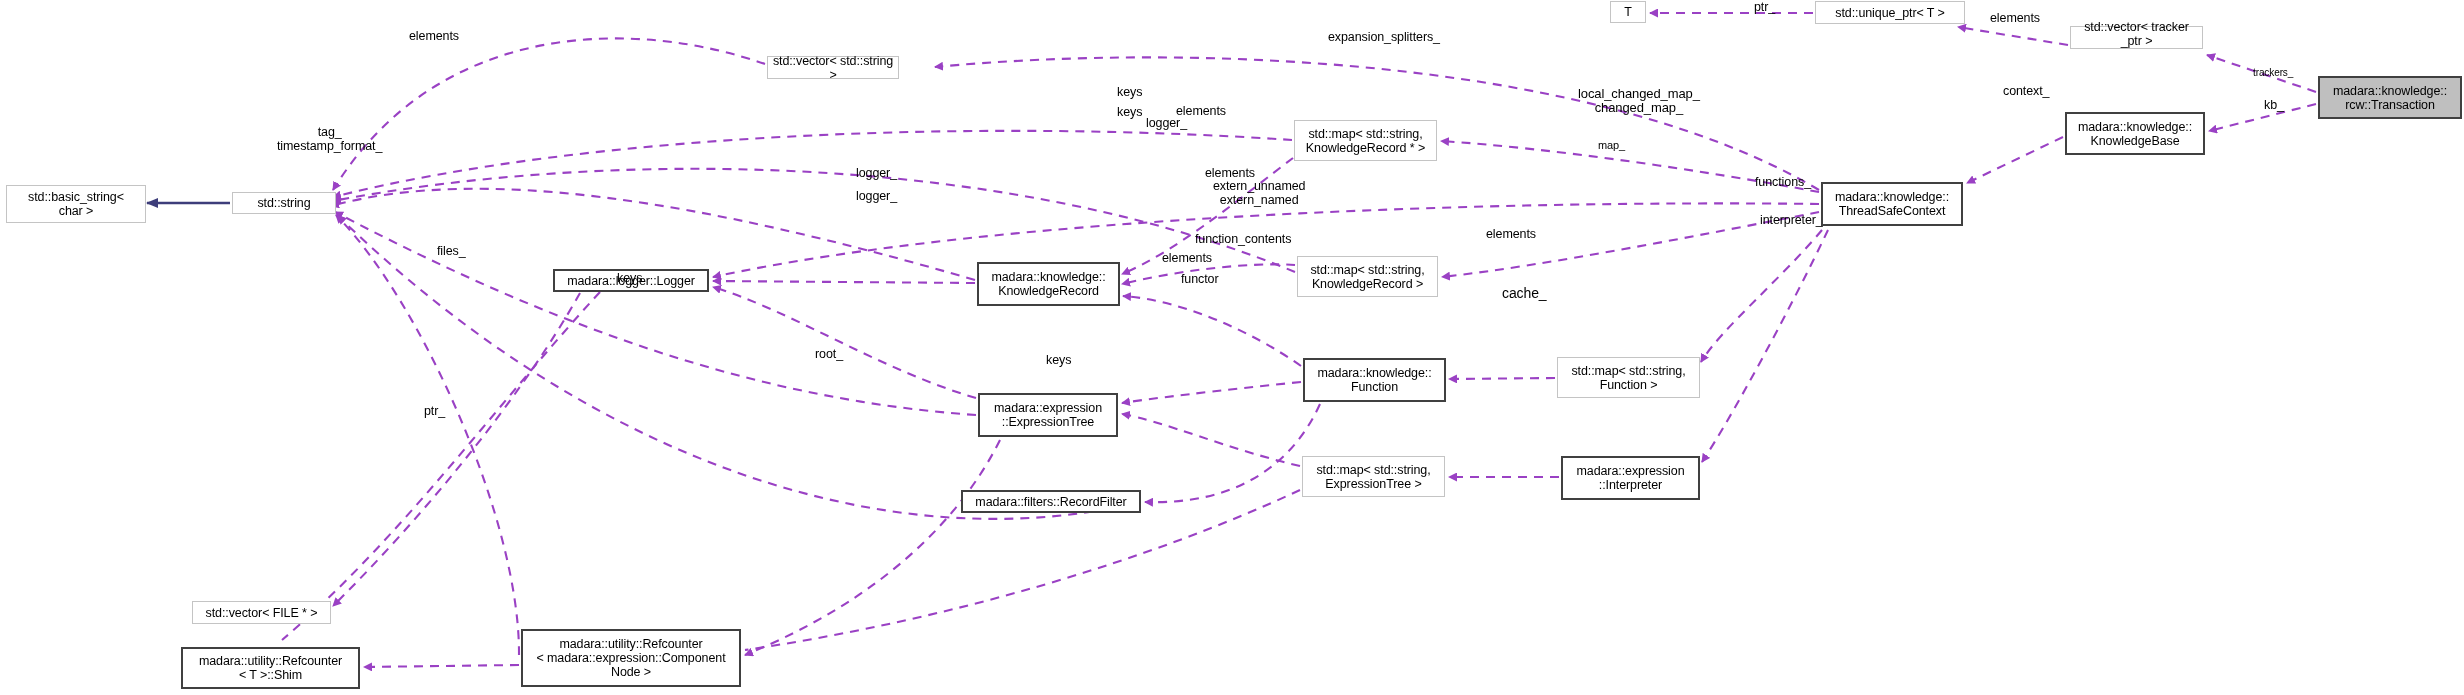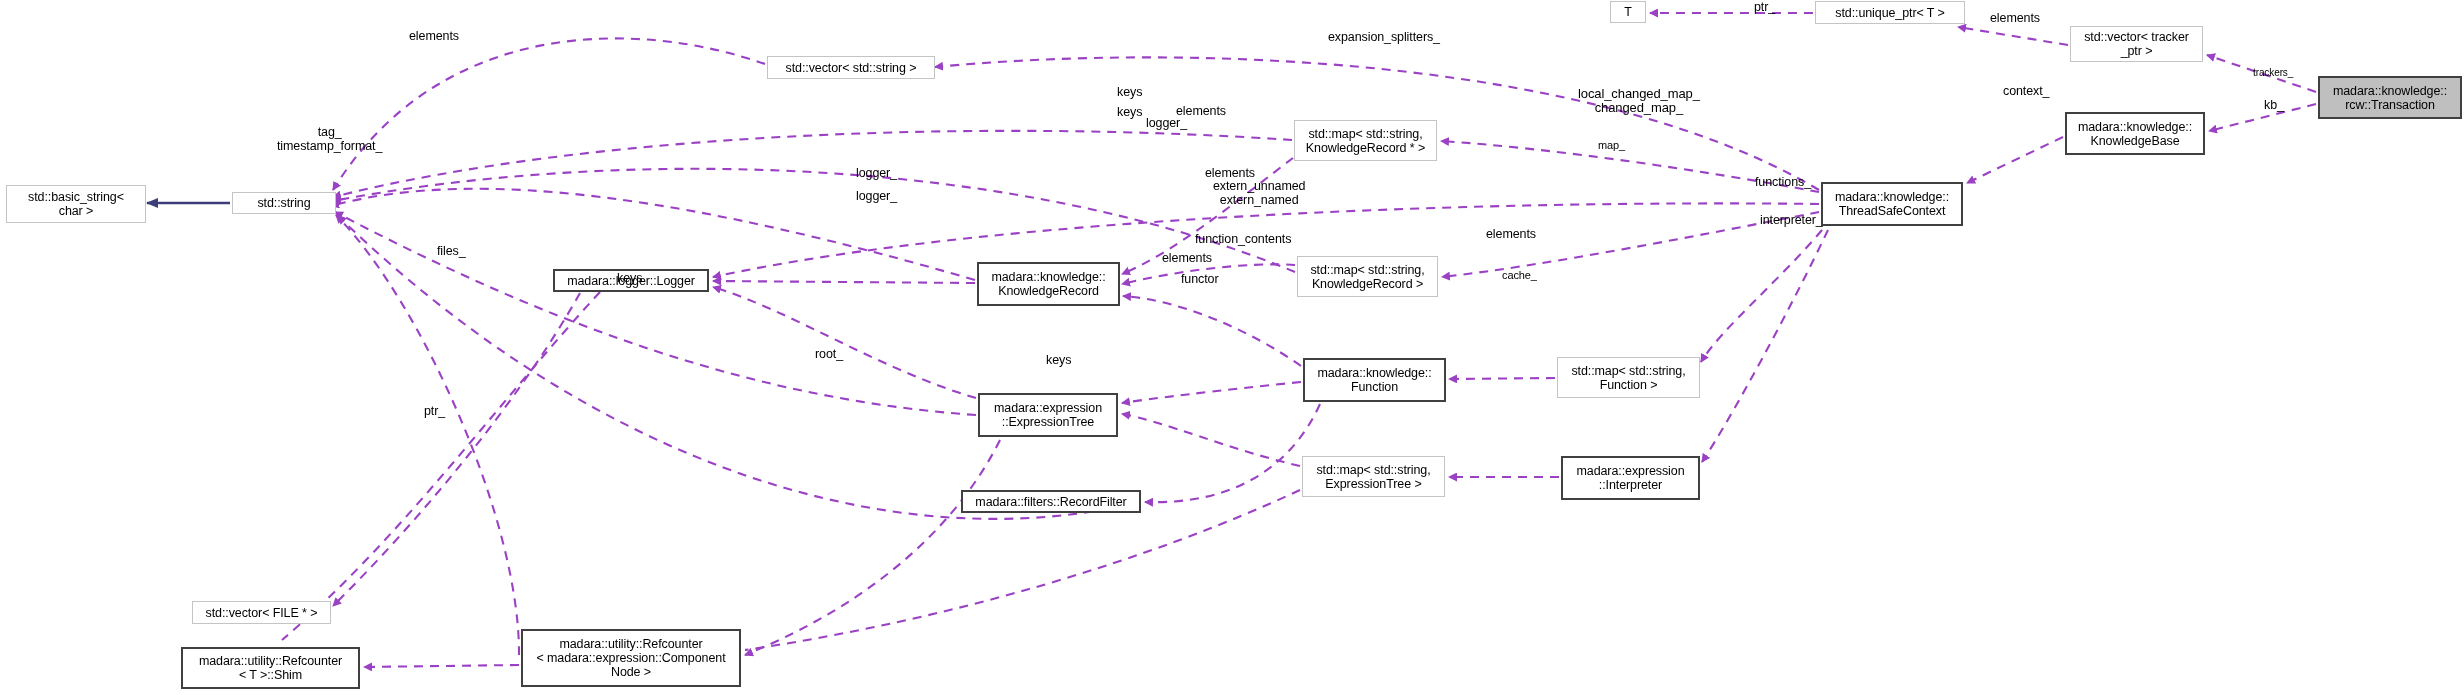--- a/index.html
+++ b/index.html
@@ -122,30 +122,30 @@
     </g>
   </svg>
 
   <div class="node thin" style="left:6px;top:185px;width:140px;height:38px;font-size:12.5px;">
     <span>std::basic_string&lt;
 char &gt;</span>
   </div>
   <div class="node thin" style="left:232px;top:192px;width:104px;height:22px;font-size:12.5px;">
     <span>std::string</span>
   </div>
-  <div class="node thin" style="left:767px;top:56px;width:168px;height:23px;font-size:12.5px;">
+  <div class="node thin" style="left:767px;top:56px;width:132px;height:23px;font-size:12.5px;">
     <span>std::vector&lt; std::string &gt;</span>
   </div>
   <div class="node thin" style="left:1610px;top:1px;width:36px;height:22px;font-size:12.5px;">
     <span>T</span>
   </div>
   <div class="node thin" style="left:1815px;top:1px;width:150px;height:23px;font-size:12.5px;">
     <span>std::unique_ptr&lt; T &gt;</span>
   </div>
-  <div class="node thin" style="left:2070px;top:26px;width:133px;height:36px;font-size:12.5px;">
+  <div class="node thin" style="left:2070px;top:26px;width:133px;height:23px;font-size:12.5px;align-items:flex-end;">
     <span>std::vector&lt; tracker
 _ptr &gt;</span>
   </div>
   <div class="node current" style="left:2318px;top:76px;width:144px;height:43px;font-size:12.5px;">
     <span>madara::knowledge::
 rcw::Transaction</span>
   </div>
   <div class="node bold" style="left:2065px;top:112px;width:140px;height:43px;font-size:12.5px;">
     <span>madara::knowledge::
 KnowledgeBase</span>
@@ -226,19 +226,19 @@
   <div class="edge-label" style="left:1205px;top:167px;font-size:12.5px;"><span>elements</span></div>
   <div class="edge-label" style="left:1213px;top:180px;font-size:12.5px;"><span>extern_unnamed
 extern_named</span></div>
   <div class="edge-label" style="left:856px;top:190px;font-size:12.5px;"><span>logger_</span></div>
   <div class="edge-label" style="left:1760px;top:214px;font-size:12.5px;"><span>interpreter_</span></div>
   <div class="edge-label" style="left:1486px;top:228px;font-size:12.5px;"><span>elements</span></div>
   <div class="edge-label" style="left:437px;top:245px;font-size:12.5px;"><span>files_</span></div>
   <div class="edge-label" style="left:1195px;top:233px;font-size:12.5px;"><span>function_contents</span></div>
   <div class="edge-label" style="left:1162px;top:252px;font-size:12.5px;"><span>elements</span></div>
   <div class="edge-label" style="left:617px;top:272px;font-size:12.5px;"><span>keys</span></div>
-  <div class="edge-label" style="left:1502px;top:269px;font-size:11px;"><span>cache_</span></div>
+  <div class="edge-label" style="left:1502px;top:286px;font-size:14px;"><span>cache_</span></div>
   <div class="edge-label" style="left:1181px;top:273px;font-size:12.5px;"><span>functor</span></div>
   <div class="edge-label" style="left:815px;top:348px;font-size:12.5px;"><span>root_</span></div>
   <div class="edge-label" style="left:1046px;top:354px;font-size:12.5px;"><span>keys</span></div>
   <div class="edge-label" style="left:424px;top:405px;font-size:12.5px;"><span>ptr_</span></div>
 
 </div>
 
 </body></html>

